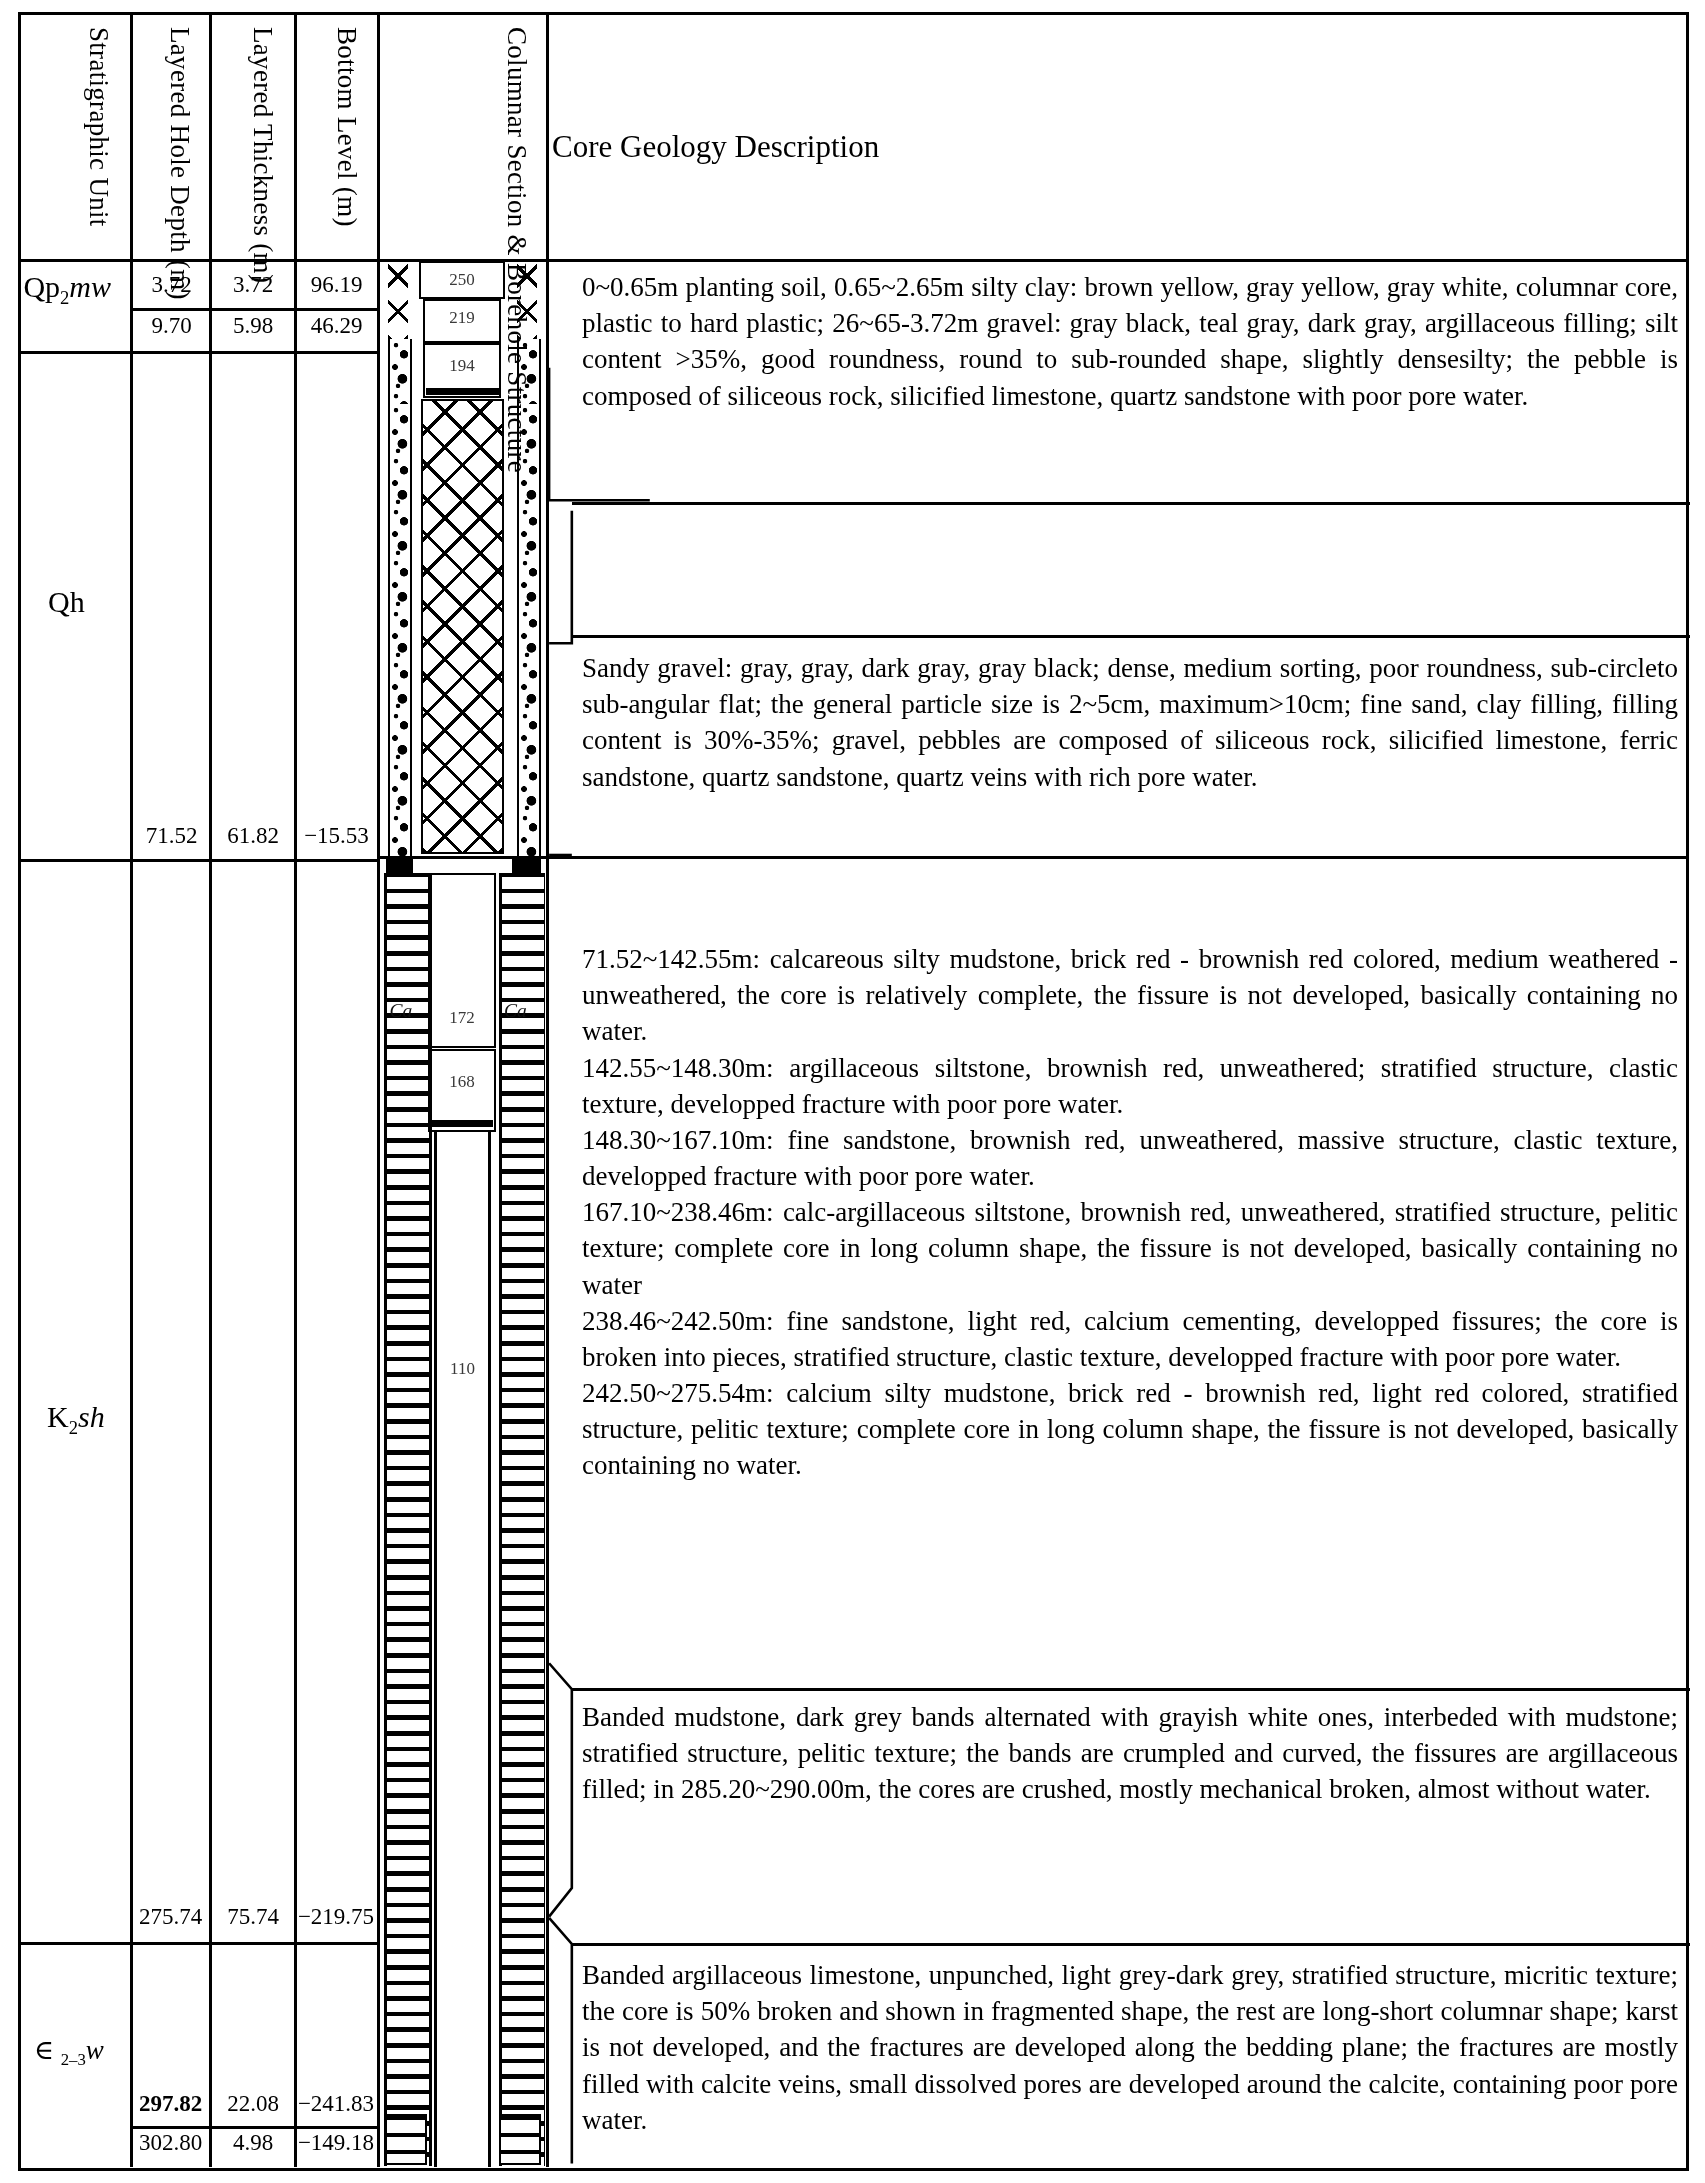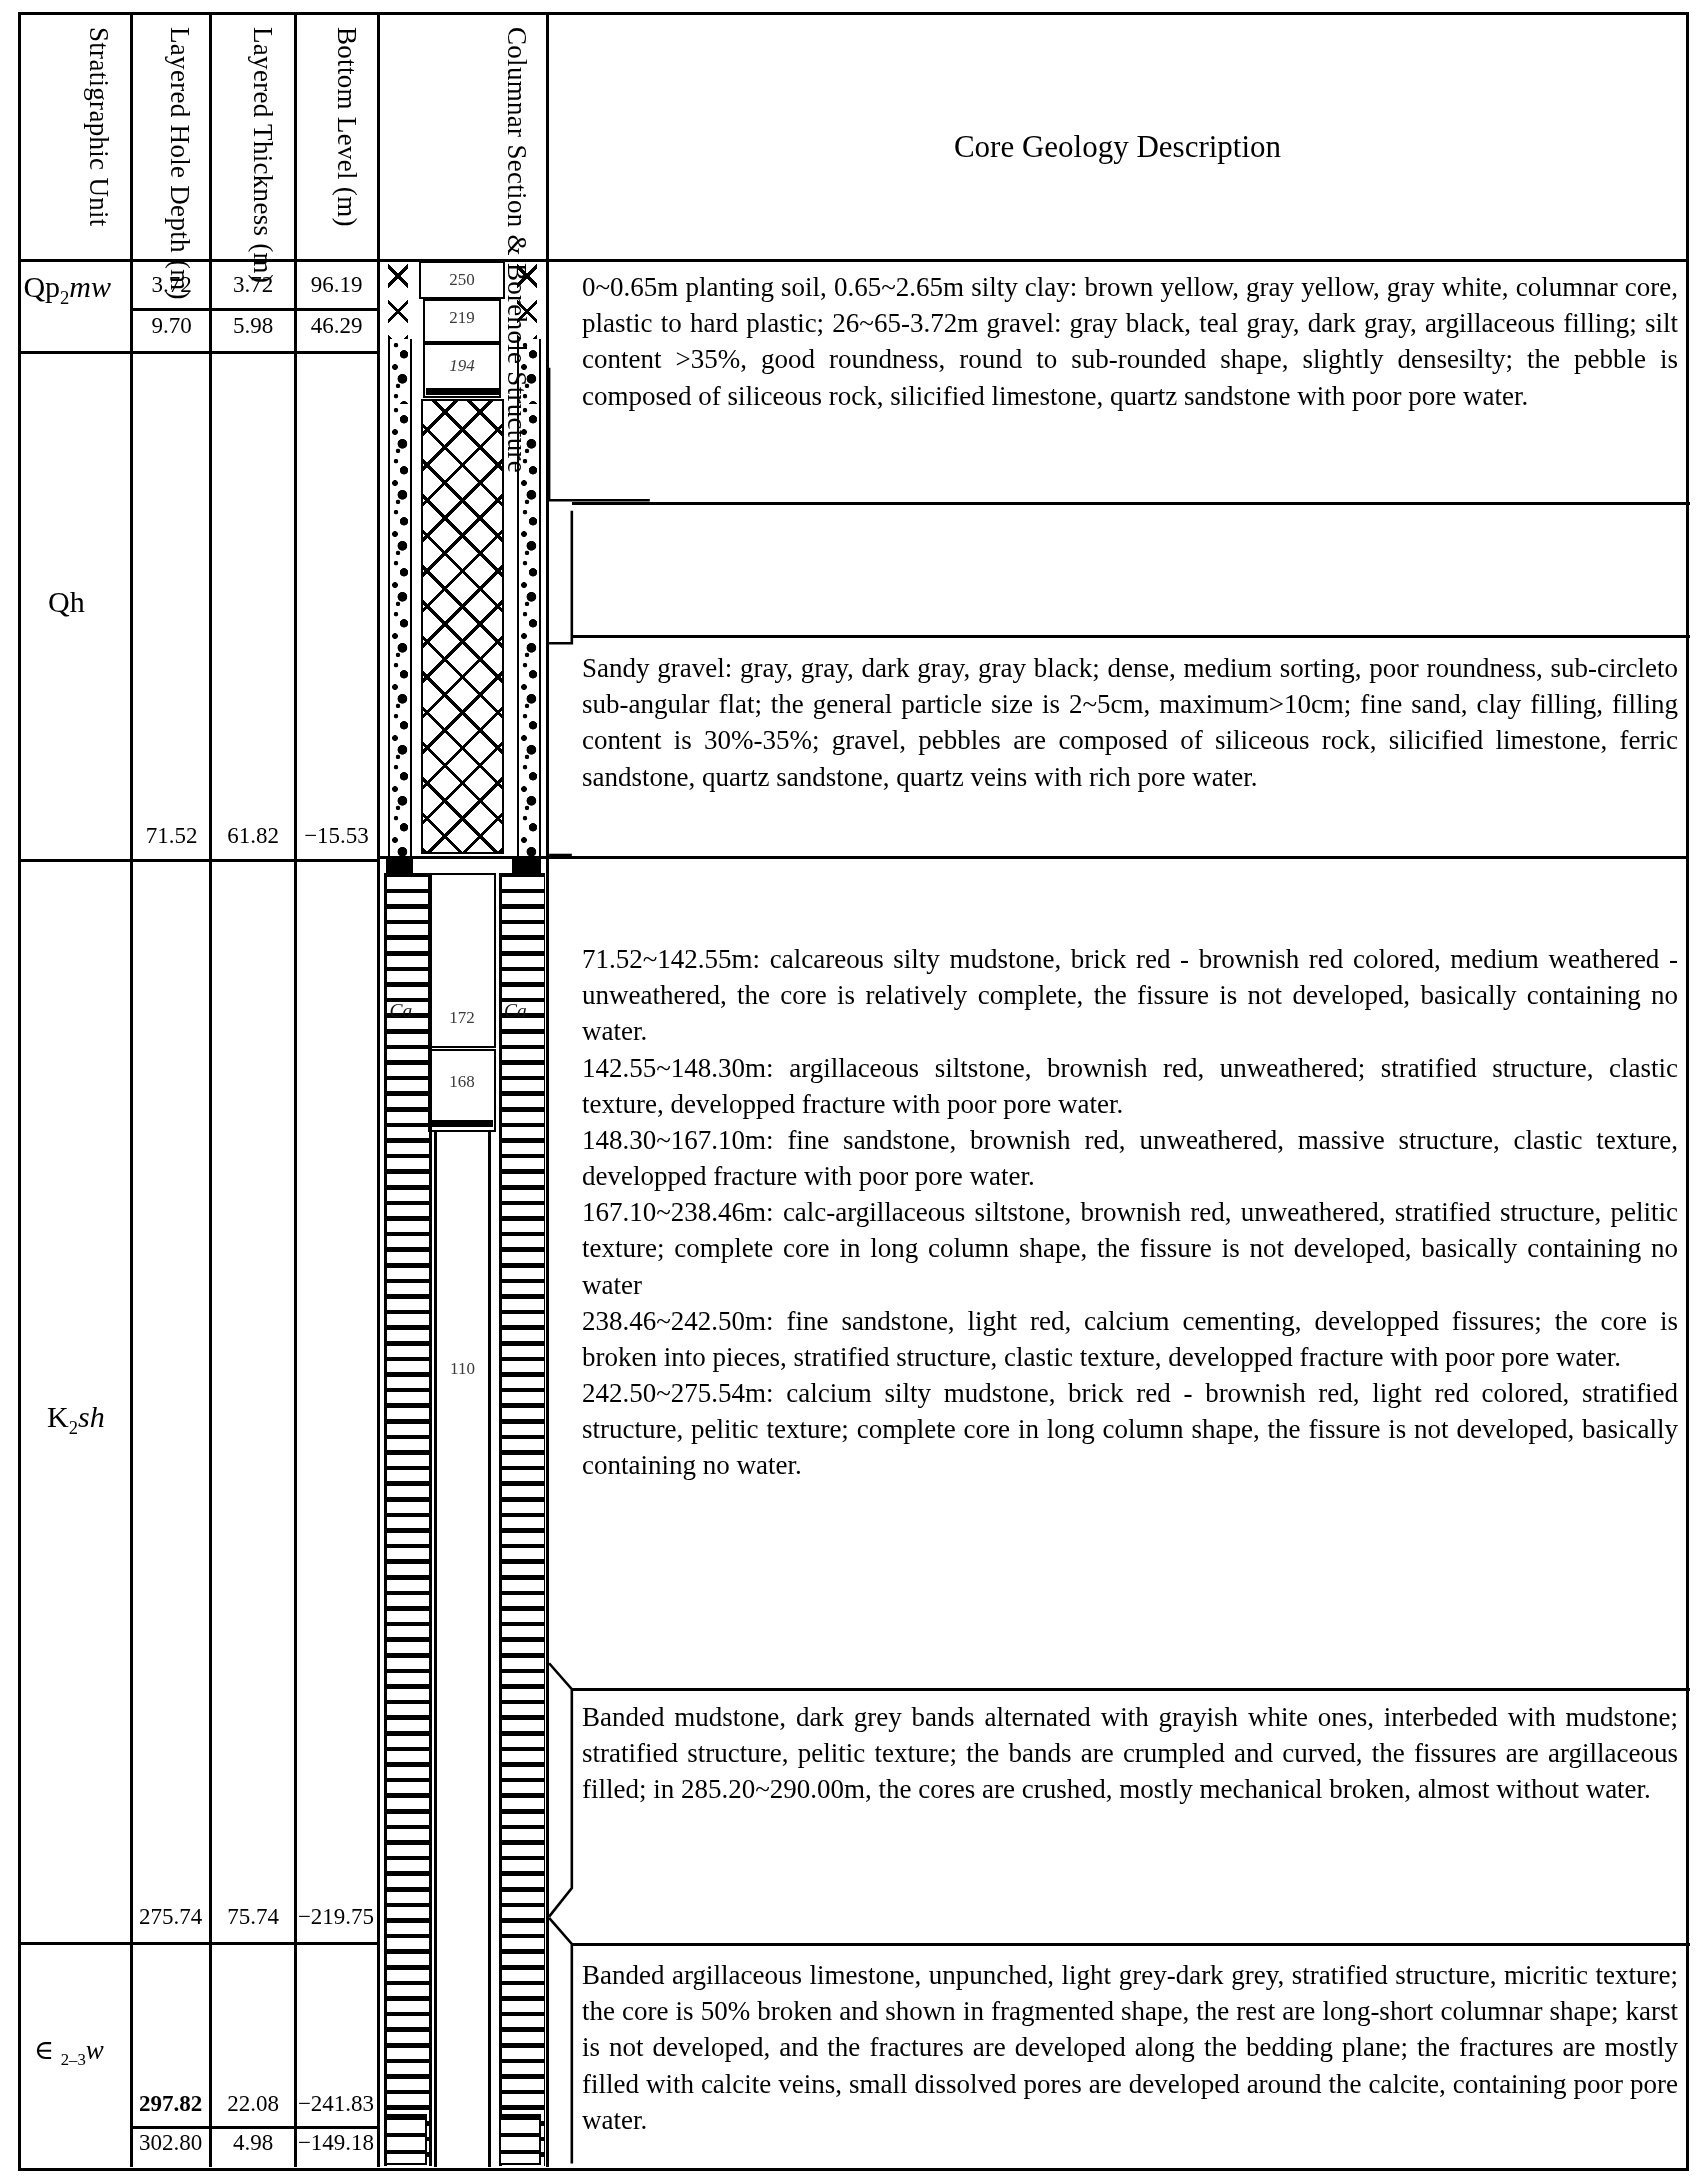--- a/index.html
+++ b/index.html
@@ -33,21 +33,20 @@
     transform:rotate(90deg);
     white-space:nowrap;
     font-size:27px;
     letter-spacing:0.3px;
     line-height:1.12;
   }
 
   .mainhead{
     position:absolute;
     font-size:31px;
-    text-align:center;
   }
 
   
   .num{
     position:absolute;
     font-size:23px;
     text-align:center;
     white-space:nowrap;
   }
   .hline{position:absolute;height:2.6px;background:#000;}
@@ -208,21 +207,21 @@
     <div class="ca-mark" style="left:10.4px;top:739px;">Ca</div>
     <div class="ca-mark" style="left:125px;top:739px;">Ca</div>
 
     <div class="colborder" style="left:40px;top:0px;width:86px;height:38px;"></div>
     <div class="casing-num" style="left:40px;top:9px;width:86px;">250</div>
 
     <div class="colborder" style="left:44px;top:38px;width:78px;height:44px;"></div>
     <div class="casing-num" style="left:44px;top:47px;width:78px;">219</div>
 
     <div class="colborder" style="left:44px;top:82px;width:78px;height:55px;"></div>
-    <div class="casing-num" style="left:44px;top:95px;width:78px;font-style:italic;">194</div>
+    <div class="casing-num" style="left:44px;top:95px;width:78px;">194</div>
     <div class="plug" style="left:47px;top:127px;width:73px;height:6.5px;"></div>
 
     <div class="lith lith-hatch" style="left:42px;top:138px;width:83px;height:455px;border:2.6px solid #000;box-sizing:border-box;"></div>
 
     <div class="colborder" style="left:49px;top:612px;width:68px;height:175px;"></div>
     <div class="casing-num" style="left:49px;top:747px;width:68px;">172</div>
 
     <div class="colborder" style="left:49px;top:788px;width:68px;height:83px;"></div>
     <div class="casing-num" style="left:49px;top:811px;width:68px;">168</div>
     <div class="plug" style="left:52px;top:859px;width:62px;height:6.5px;"></div>

